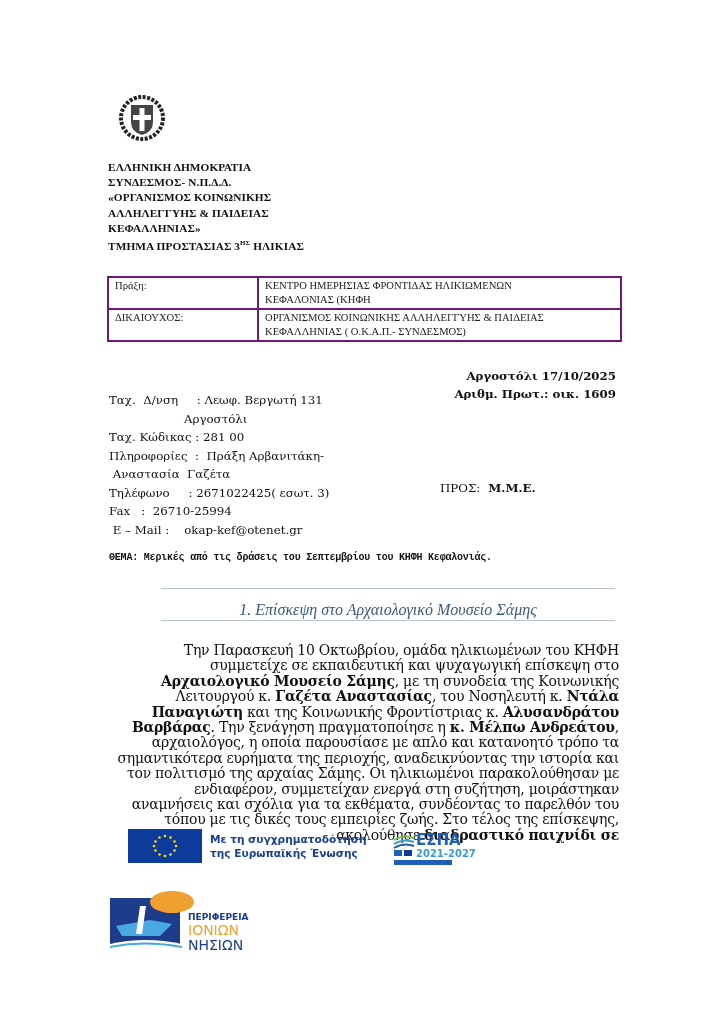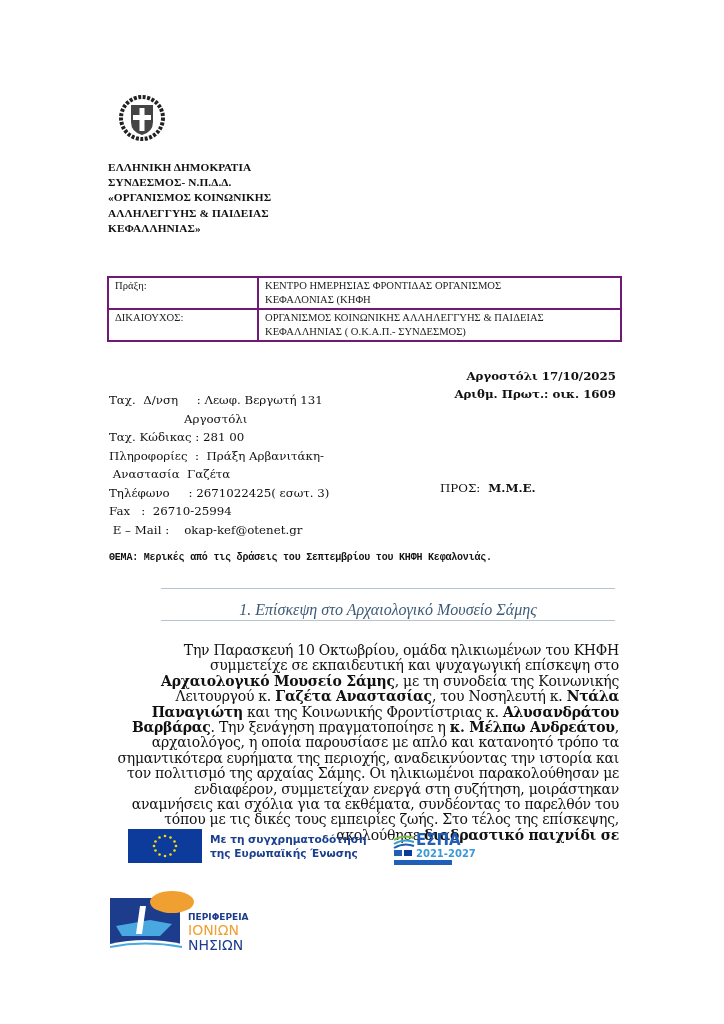--- a/index.html
+++ b/index.html
@@ -51,28 +51,29 @@
   <rect x="21.5" y="14" width="5" height="23" fill="#fff"></rect>
   <rect x="15" y="21" width="18" height="5" fill="#fff"></rect>
 </svg>
 
 <div class="abs org">
   <div>ΕΛΛΗΝΙΚΗ ΔΗΜΟΚΡΑΤΙΑ</div>
   <div>ΣΥΝΔΕΣΜΟΣ- Ν.Π.Δ.Δ.</div>
   <div>«ΟΡΓΑΝΙΣΜΟΣ ΚΟΙΝΩΝΙΚΗΣ</div>
   <div>ΑΛΛΗΛΕΓΓΥΗΣ &amp; ΠΑΙΔΕΙΑΣ</div>
   <div>ΚΕΦΑΛΛΗΝΙΑΣ»</div>
+  <div><span>ΤΜΗΜΑ ΠΡΟΣΤΑΣΙΑΣ 3</span><sup>ΗΣ</sup><span> ΗΛΙΚΙΑΣ</span></div>
 </div>
 
 <table class="abs info-table">
   <tbody>
       <tr>
     <td class="lab"> Πράξη:</td>
     <td>
-      <div>ΚΕΝΤΡΟ ΗΜΕΡΗΣΙΑΣ ΦΡΟΝΤΙΔΑΣ ΟΡΓΑΝΙΣΜΟΣ</div>
+      <div>ΚΕΝΤΡΟ ΗΜΕΡΗΣΙΑΣ ΦΡΟΝΤΙΔΑΣ ΗΛΙΚΙΩΜΕΝΩΝ</div>
       <div>ΚΕΦΑΛΟΝΙΑΣ   (ΚΗΦΗ</div>
     </td>
   </tr>
   <tr>
     <td class="lab">ΔΙΚΑΙΟΥΧΟΣ:</td>
     <td>
       <div>ΟΡΓΑΝΙΣΜΟΣ ΚΟΙΝΩΝΙΚΗΣ ΑΛΛΗΛΕΓΓΥΗΣ &amp; ΠΑΙΔΕΙΑΣ</div>
       <div>ΚΕΦΑΛΛΗΝΙΑΣ ( Ο.Κ.Α.Π.- ΣΥΝΔΕΣΜΟΣ)</div>
     </td>
   </tr>

